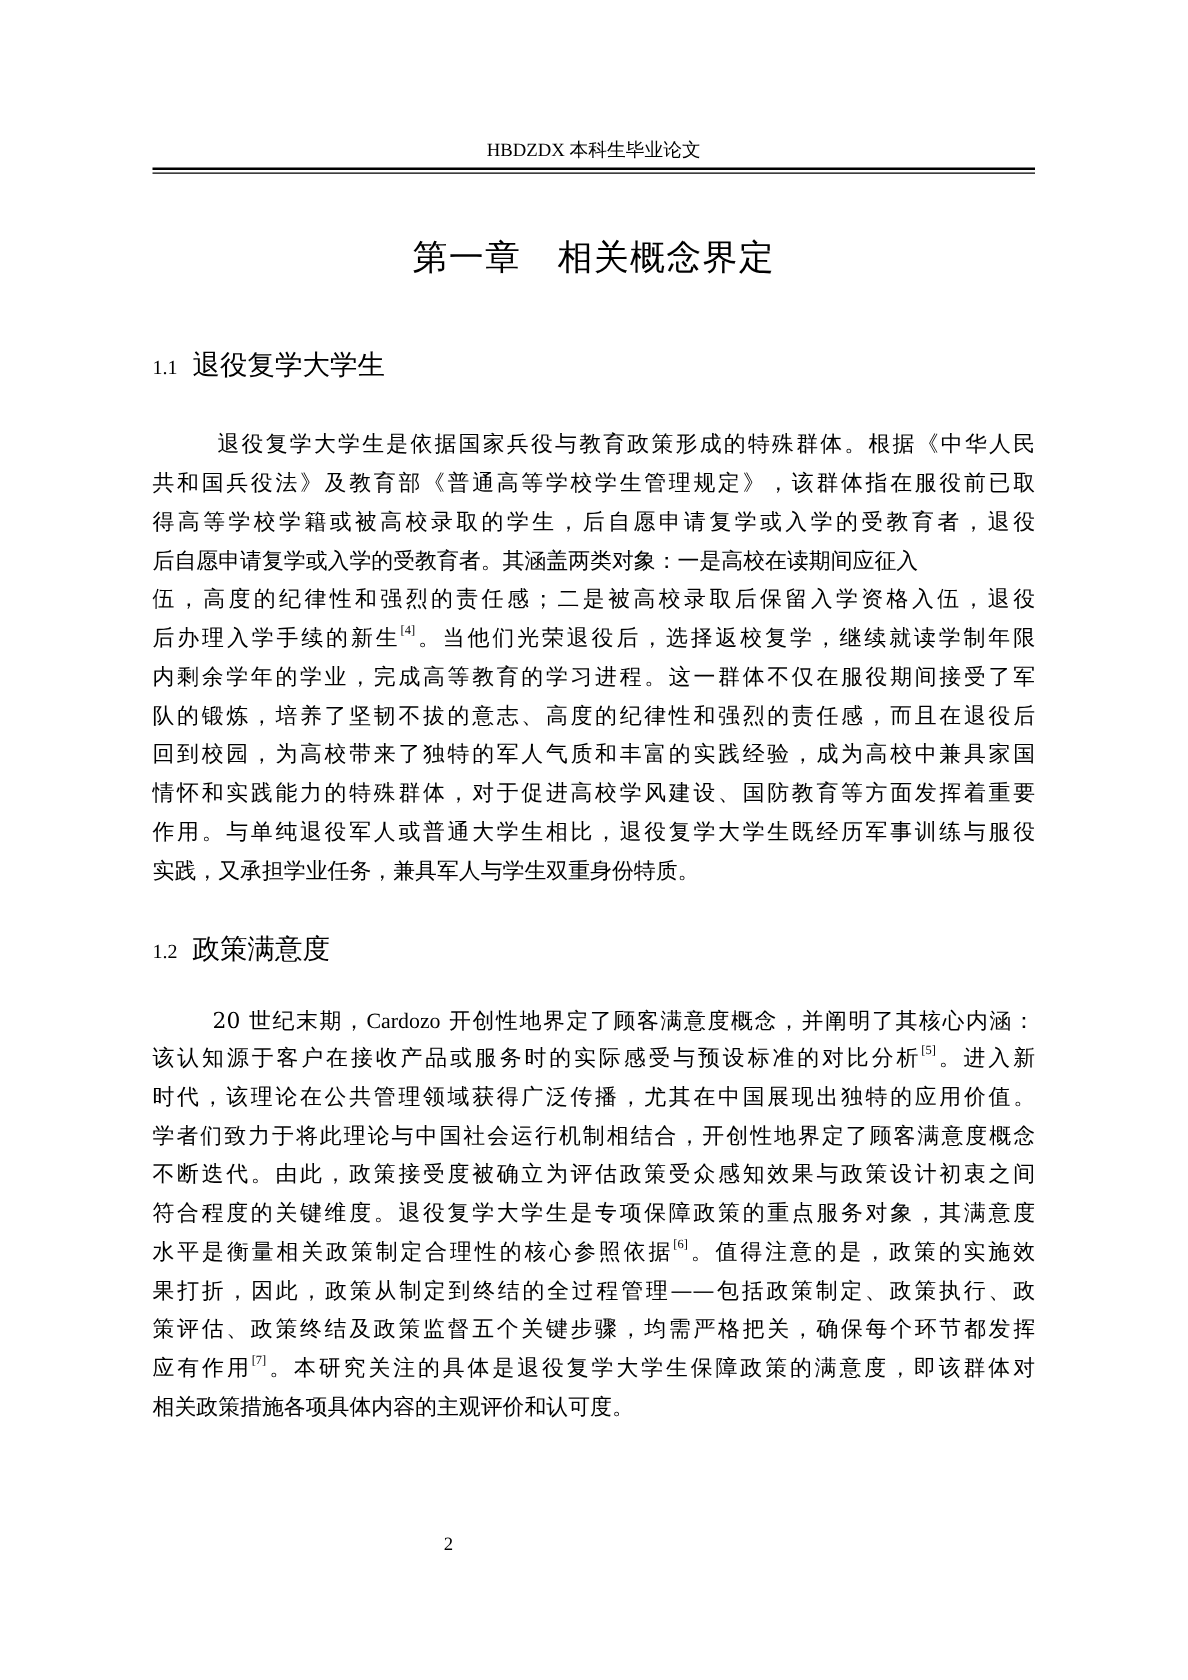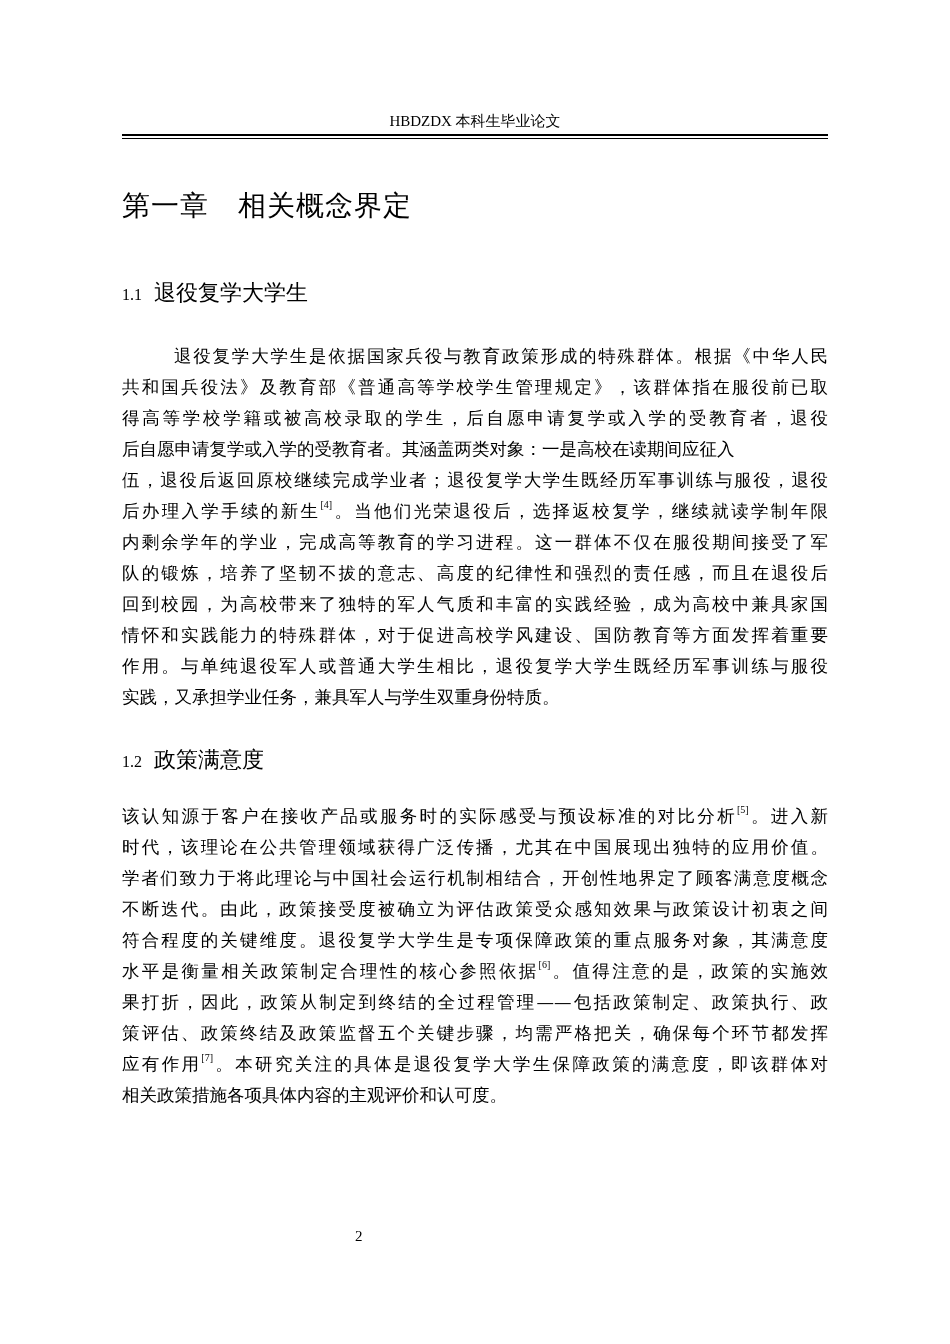--- a/index.html
+++ b/index.html
@@ -33,21 +33,21 @@
       height: 5px;
       box-sizing: border-box;
       border-top: 2px solid #000;
       border-bottom: 1px solid #000;
     }
     .chapter-title {
       position: absolute;
       left: 122px;
       width: 706px;
       top: 188px;
-      text-align: left;
+      text-align: center;
       font-size: 28px;
       line-height: 36px;
       font-family: "DejaVu Sans", "Liberation Sans", sans-serif;
       letter-spacing: 1px;
       white-space: pre;
     }
     .section-heading {
       position: absolute;
       left: 122px;
       font-size: 22px;
@@ -108,35 +108,36 @@
 
 <div class="section-heading" style="top:278px;">
   <span class="num">1.1</span><span>退役复学大学生</span>
 </div>
 
 <div class="para" style="top:341px;">
   <span class="line indent">退役复学大学生是依据国家兵役与教育政策形成的特殊群体。根据《中华人民</span>
   <span class="line">共和国兵役法》及教育部《普通高等学校学生管理规定》，该群体指在服役前已取</span>
   <span class="line">得高等学校学籍或被高校录取的学生，后自愿申请复学或入学的受教育者，退役</span>
   <span class="line last">后自愿申请复学或入学的受教育者。其涵盖两类对象：一是高校在读期间应征入</span>
-  <span class="line">伍，退役后返回原校继续完成学业者；退役复学大学生既经历军事训练与服役，退役</span>
+  <span class="line">伍，高度的纪律性和强烈的责任感；二是被高校录取后保留入学资格入伍，退役</span>
   <span class="line"><span>后办理入学手续的新生</span><sup>[4]</sup><span>。当他们光荣退役后，选择返校复学，继续就读学制年限</span></span>
   <span class="line">内剩余学年的学业，完成高等教育的学习进程。这一群体不仅在服役期间接受了军</span>
   <span class="line">队的锻炼，培养了坚韧不拔的意志、高度的纪律性和强烈的责任感，而且在退役后</span>
   <span class="line">回到校园，为高校带来了独特的军人气质和丰富的实践经验，成为高校中兼具家国</span>
   <span class="line">情怀和实践能力的特殊群体，对于促进高校学风建设、国防教育等方面发挥着重要</span>
   <span class="line">作用。与单纯退役军人或普通大学生相比，退役复学大学生既经历军事训练与服役</span>
   <span class="line last">实践，又承担学业任务，兼具军人与学生双重身份特质。</span>
 </div>
 
 <div class="section-heading" style="top:745px;text-align:center;">
   <span class="num">1.2</span><span>政策满意度</span>
 </div>
 
 <div class="para" style="top:801px;">
+  <span class="line indent" style="padding-left:48px;"><span>20 世纪末期，</span><span class="latin">Cardozo</span><span> 开创性地界定了顾客满意度概念，并阐明了其核心内涵：</span></span>
   <span class="line"><span>该认知源于客户在接收产品或服务时的实际感受与预设标准的对比分析</span><sup>[5]</sup><span>。进入新</span></span>
   <span class="line">时代，该理论在公共管理领域获得广泛传播，尤其在中国展现出独特的应用价值。</span>
   <span class="line">学者们致力于将此理论与中国社会运行机制相结合，开创性地界定了顾客满意度概念</span>
   <span class="line">不断迭代。由此，政策接受度被确立为评估政策受众感知效果与政策设计初衷之间</span>
   <span class="line">符合程度的关键维度。退役复学大学生是专项保障政策的重点服务对象，其满意度</span>
   <span class="line"><span>水平是衡量相关政策制定合理性的核心参照依据</span><sup>[6]</sup><span>。值得注意的是，政策的实施效</span></span>
   <span class="line">果打折，因此，政策从制定到终结的全过程管理——包括政策制定、政策执行、政</span>
   <span class="line">策评估、政策终结及政策监督五个关键步骤，均需严格把关，确保每个环节都发挥</span>
   <span class="line"><span>应有作用</span><sup>[7]</sup><span>。本研究关注的具体是退役复学大学生保障政策的满意度，即该群体对</span></span>
   <span class="line last">相关政策措施各项具体内容的主观评价和认可度。</span>

